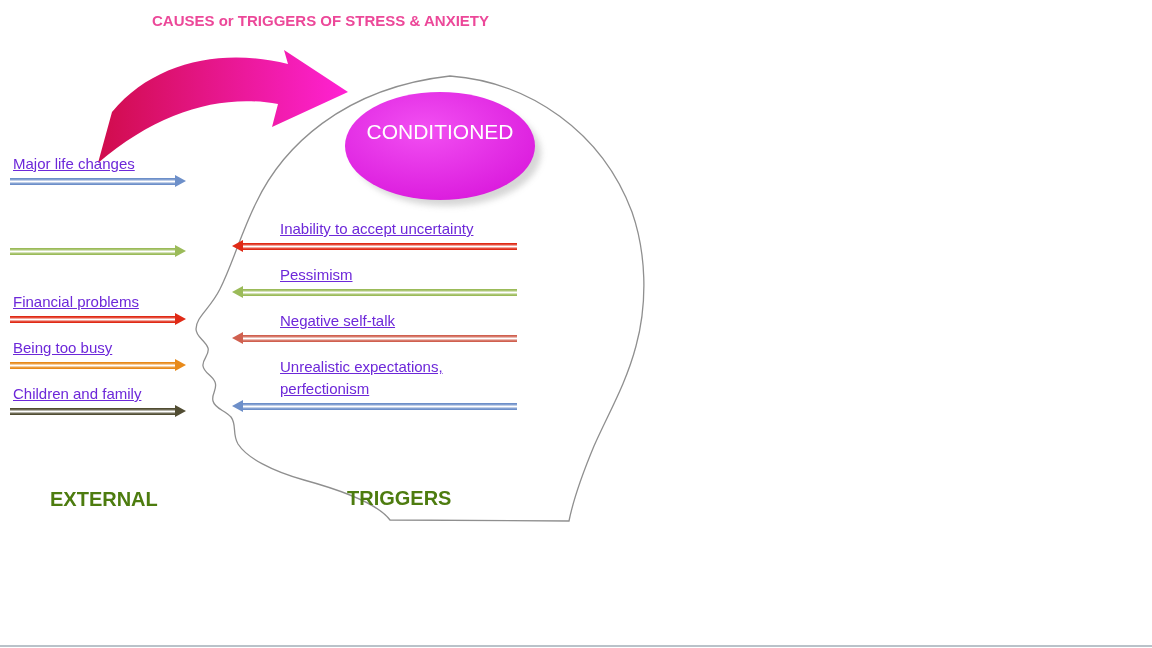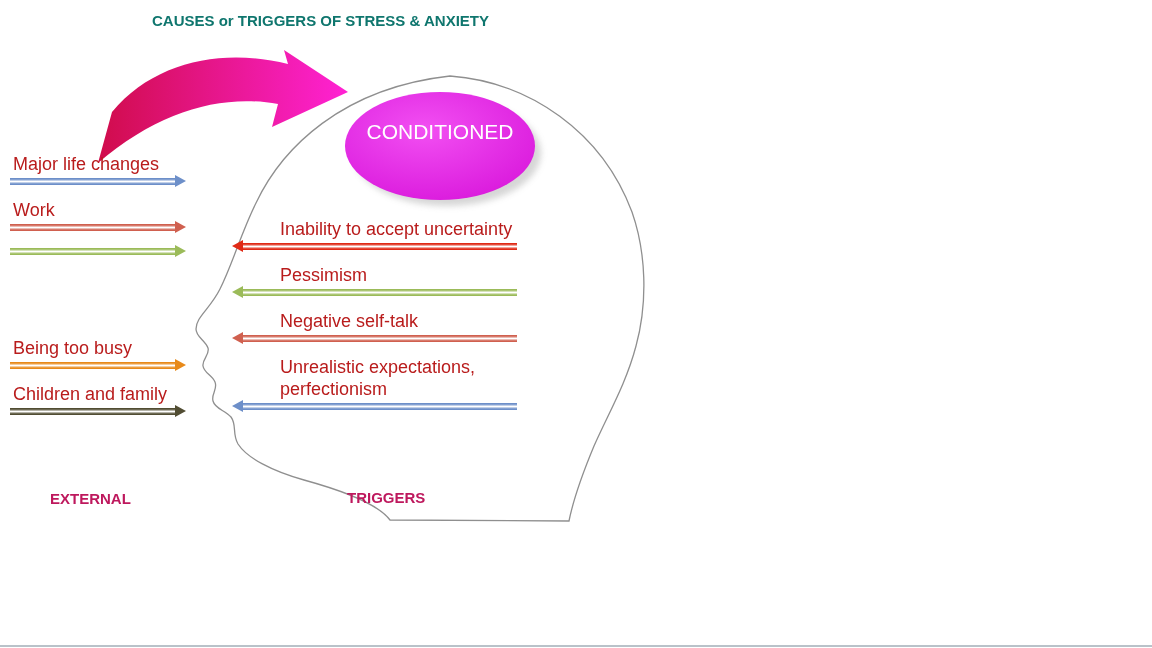--- a/index.html
+++ b/index.html
@@ -18,59 +18,60 @@
   .bg-svg {
     position: absolute;
     left: 0; top: 0;
     width: 1152px; height: 648px;
   }
   .diagram-title {
     position: absolute;
     left: 152px; top: 10px;
     font-size: 15px;
     font-weight: bold;
-    color: #0f766e;
+    color: #ec4899;
     white-space: nowrap;
     line-height: 22px;
   }
   .mind-label {
     position: absolute;
     left: 345px; top: 121px;
     width: 190px;
     text-align: center;
     color: #ffffff;
     font-size: 21px;
     line-height: 22px;
   }
   .section-label {
     position: absolute;
-    font-size: 15px;
+    font-size: 20px;
     font-weight: bold;
-    color: #be185d;
+    color: #4d7c0f;
     line-height: 18px;
     white-space: nowrap;
   }
   .section-label.external { left: 50px; top: 490px; }
   .section-label.internal { left: 347px; top: 489px; }
 
   .ext-item {
     position: absolute;
     left: 10px;
     width: 220px;
   }
   .int-item {
     position: absolute;
     left: 232px;
     width: 285px;
   }
   .item-label {
-    font-size: 18px;
+    font-size: 15px;
     line-height: 22px;
-    color: #b91c1c;
+    color: #6d28d9;
     white-space: pre-line;
+    text-decoration: underline;
   }
   .ext-item .item-label { padding-left: 3px; }
   .int-item .item-label { padding-left: 48px; }
 
   .arrow {
     position: relative;
     height: 13px;
     margin-top: 0;
   }
   .ext-item .arrow { width: 176px; }
@@ -168,29 +169,29 @@
     <div>CONDITIONED</div>
   </div>
 
   <div class="ext-item" style="top:153px">
     <div class="item-label">Major life changes</div>
     <div class="arrow right" style="--arrow-color: #6d8fc9;">
       <div class="shaft"></div>
       <div class="head"></div>
     </div>
   </div>
-  <div class="ext-item" style="top:199px">
-    <div class="item-label">Work</div>
-    <div class="arrow right" style="--arrow-color: #d0604f;">
-      <div class="shaft"></div>
-      <div class="head"></div>
-    </div>
-  </div>
   <div class="ext-item" style="top:245px">
     <div class="arrow right" style="--arrow-color: #9bbb59;">
+      <div class="shaft"></div>
+      <div class="head"></div>
+    </div>
+  </div>
+  <div class="ext-item" style="top:291px">
+    <div class="item-label">Financial problems</div>
+    <div class="arrow right" style="--arrow-color: #e02a16;">
       <div class="shaft"></div>
       <div class="head"></div>
     </div>
   </div>
   <div class="ext-item" style="top:337px">
     <div class="item-label">Being too busy</div>
     <div class="arrow right" style="--arrow-color: #e88a1a;">
       <div class="shaft"></div>
       <div class="head"></div>
     </div>

